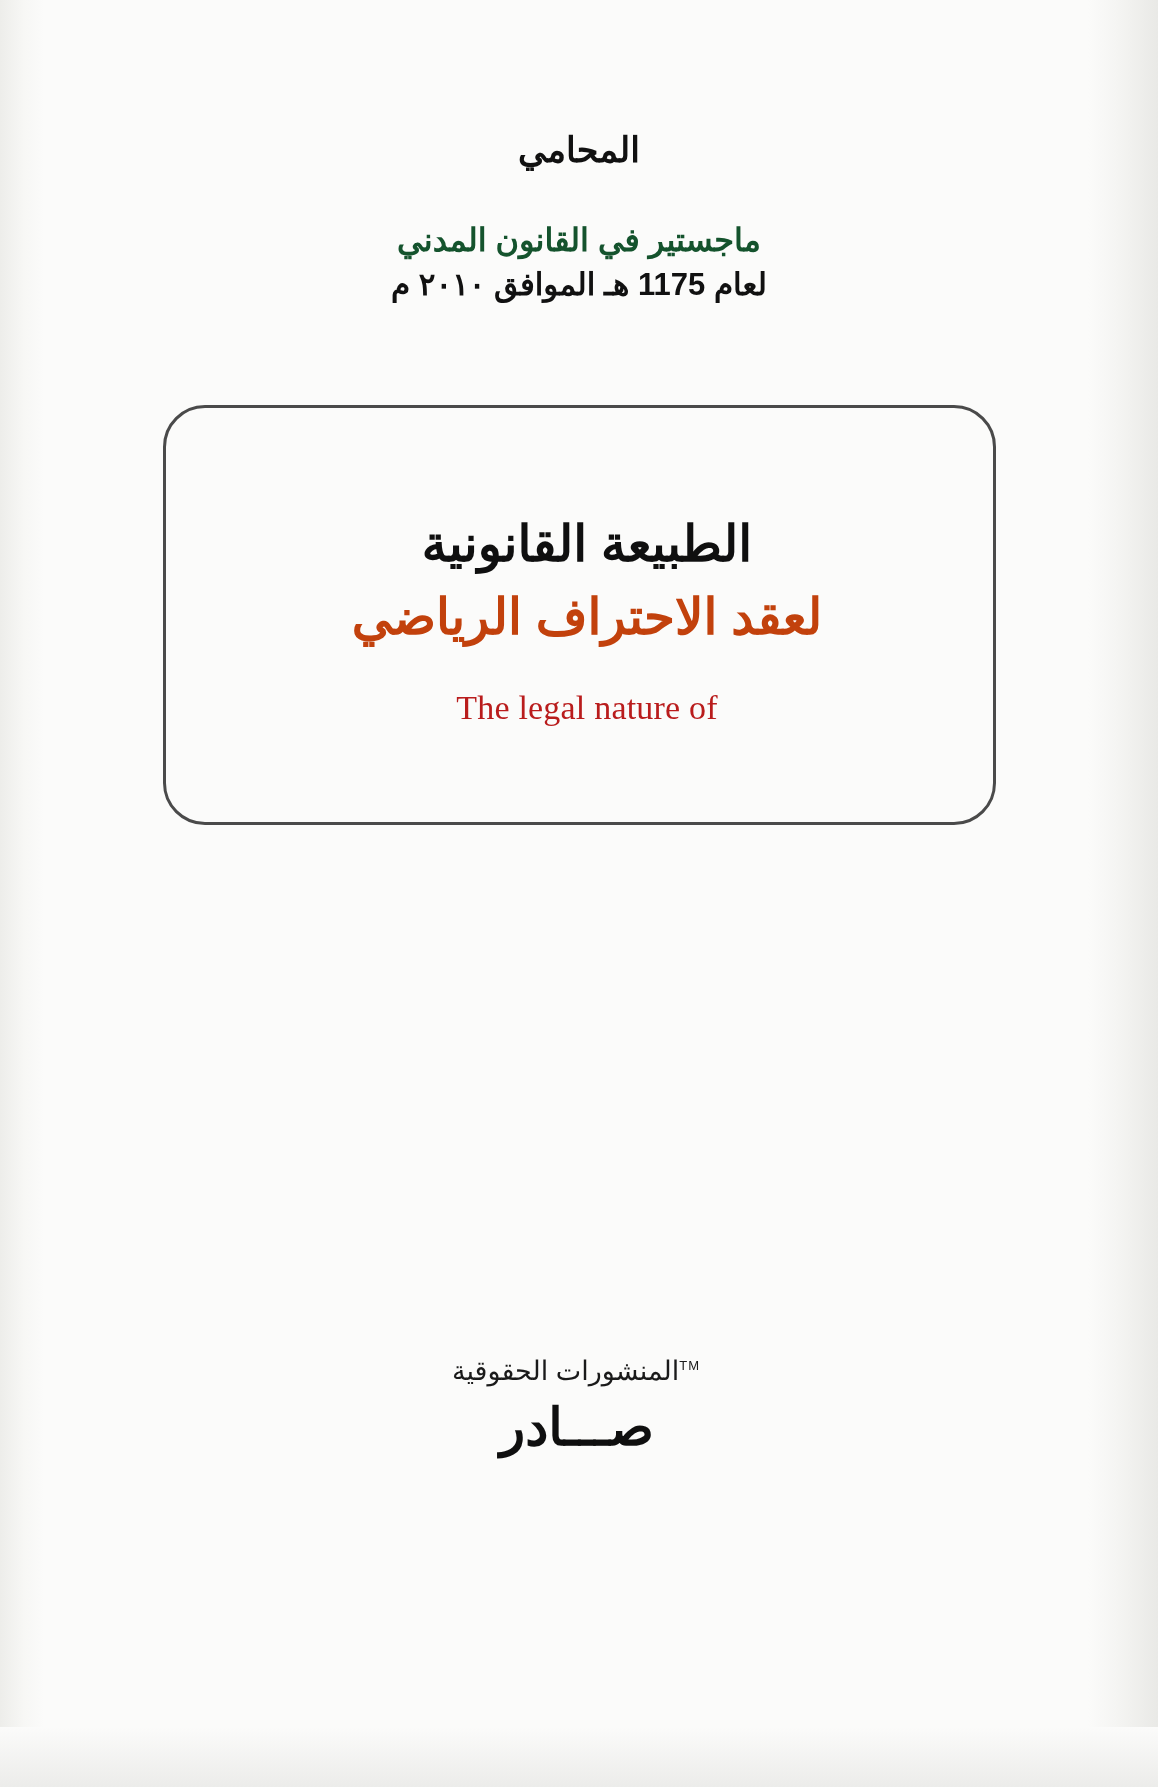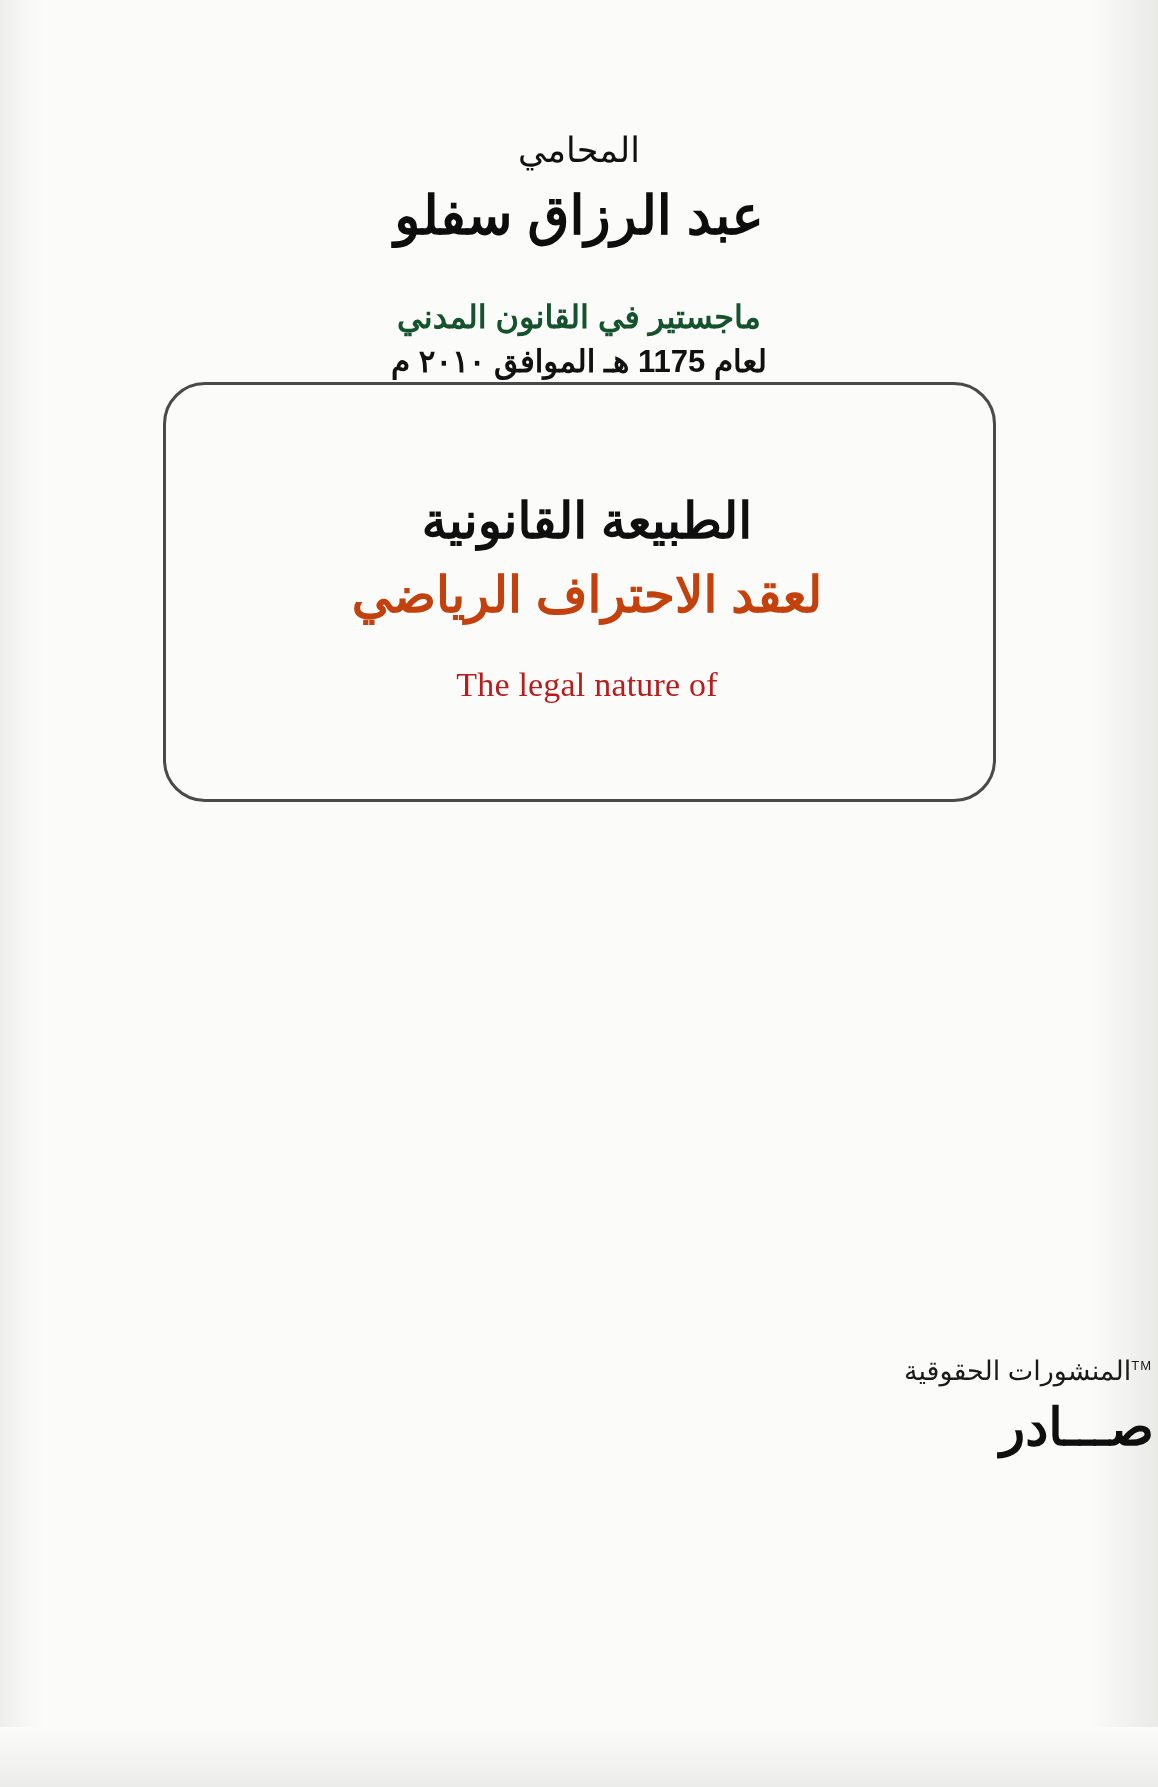--- a/index.html
+++ b/index.html
@@ -54,24 +54,23 @@
   }
 
   
   .author-block {
     margin-top: 128px;
     text-align: center;
     line-height: 1.25;
   }
   .author-role {
     font-size: 35px;
-    font-weight: 400;
+    font-weight: 700;
     letter-spacing: 0px;
     color: #111;
-    margin-bottom: 10px;
   }
   .author-name {
     font-size: 54px;
     font-weight: 700;
     color: #0d0d0d;
     letter-spacing: 1px;
     margin-bottom: 12px;
   }
   .author-degree {
     font-size: 32px;
@@ -81,20 +80,21 @@
     margin-top: 48px;
   }
   .author-year {
     font-size: 31px;
     font-weight: 700;
     color: #111;
   }
 
   
   .title-box {
+    margin-top: 100px;
     width: 833px;
     min-height: 420px;
     border: 3px solid #4a4a4a;
     border-radius: 42px;
     box-sizing: border-box;
     padding: 52px 34px 40px 50px;
     display: flex;
     flex-direction: column;
     justify-content: center;
     align-items: center;
@@ -129,20 +129,21 @@
     display: block;
     white-space: nowrap;
   }
 
   
   .publisher {
     position: absolute;
     left: 0;
     right: 4px;
     bottom: 330px;
+    text-align: center;
   }
   .publisher-line {
     font-size: 27px;
     font-weight: 400;
     color: #1a1a1a;
     letter-spacing: 1px;
     position: relative;
     display: inline-block;
   }
   .publisher-tm {
@@ -165,21 +166,20 @@
 
 <div class="page">
   <div class="scan-edge-left"></div>
   <div class="scan-edge-right"></div>
   <div class="scan-edge-bottom"></div>
 
   <div class="content">
 
     <div class="author-block">
       <div class="author-role">المحامي</div>
-      <div class="author-name">عبد الرزاق سفلو</div>
       <div class="author-degree">ماجستير في القانون المدني</div>
       <div class="author-year">لعام 1175 هـ الموافق ٢٠١٠ م</div>
     </div>
 
     <div class="title-box">
       <div class="title-ar-1">الطبيعة القانونية</div>
       <div class="title-ar-2">لعقد الاحتراف الرياضي</div>
       <div class="title-en">
         <span>The legal nature of</span>
       </div>

